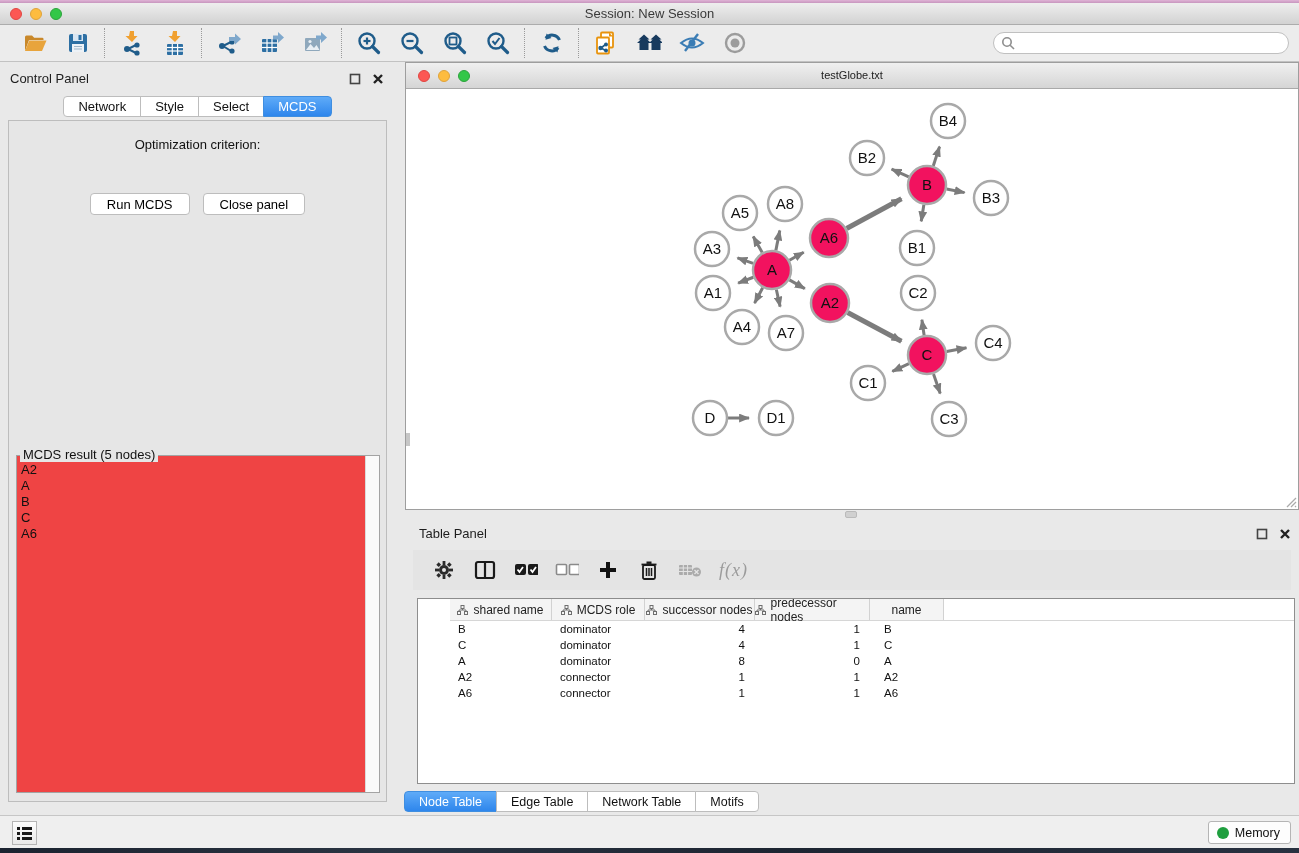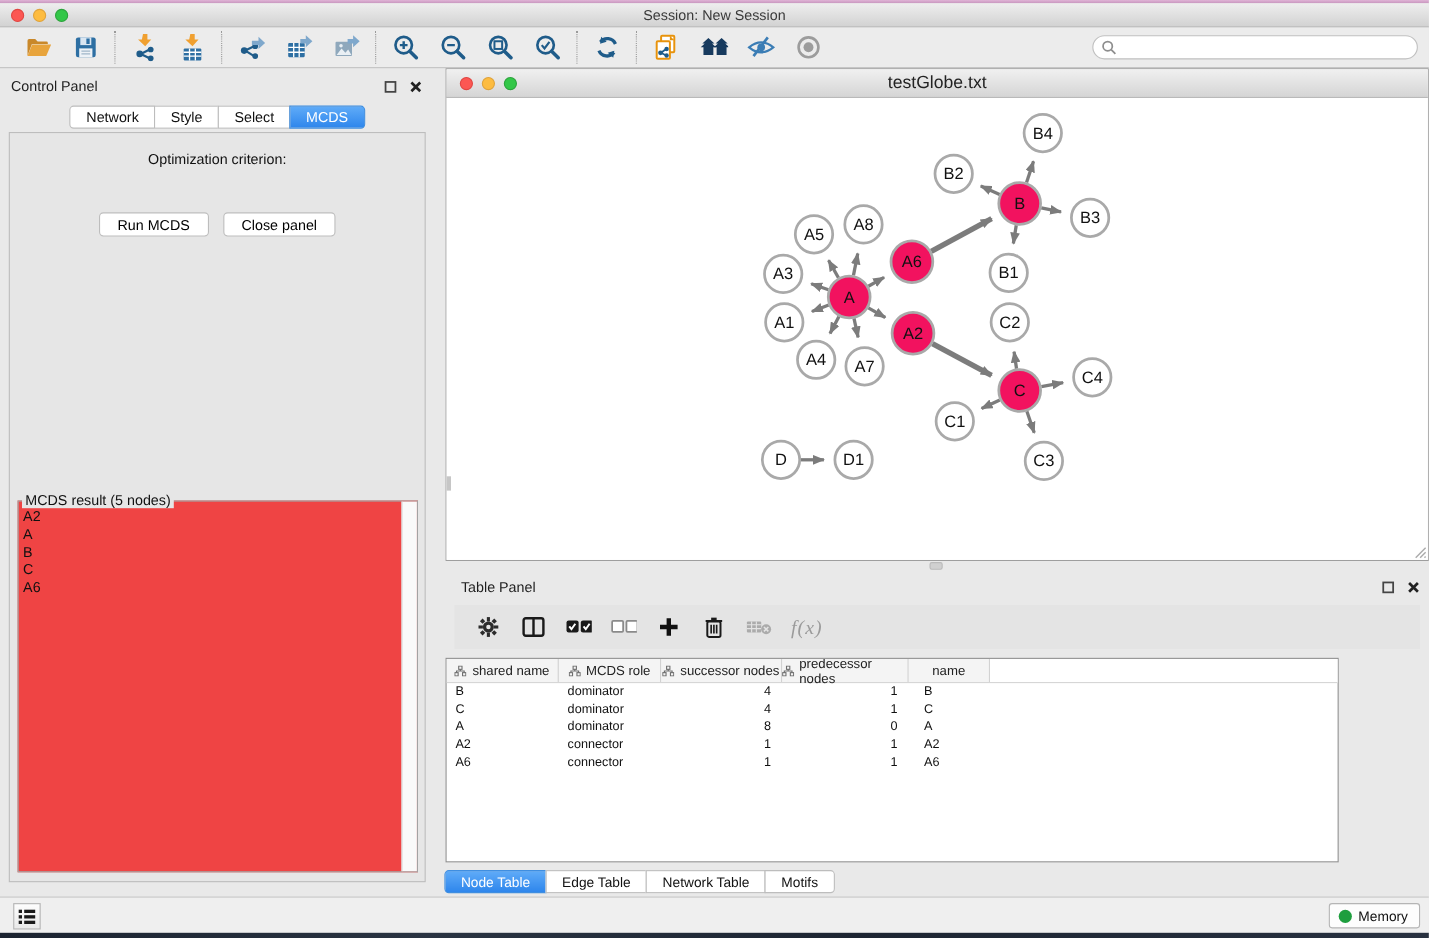--- a/index.html
+++ b/index.html
@@ -61,36 +61,36 @@
   .mcds-item { font-size:13px; line-height:16px; padding-left:4px; }
   .mcds-scroll { position:absolute; right:0; top:0; width:14px; height:100%;
                  background:#FAFAFA; border-left:1px solid #DBDBDB; }
 
   
   .network-window { position:absolute; left:405px; top:62px; width:894px; height:448px;
                     border:1px solid #9E9E9E; background:#fff; }
   .nw-titlebar { height:26px; background:linear-gradient(#F0F0F0,#D5D5D5);
                  border-bottom:1px solid #A9A9A9; position:relative; }
   .nw-titlebar .traffic { top:7px; left:12px; }
-  .nw-title { text-align:center; line-height:25px; font-size:16px; color:#222; }
+  .nw-title { text-align:center; line-height:25px; font-size:11px; color:#222; }
   .nw-canvas { position:relative; width:892px; height:420px; background:#fff; }
   .mini-scroll { position:absolute; left:0; top:344px; width:4px; height:13px; background:#C6C6C6; }
   .resize-grip { position:absolute; right:1px; bottom:1px; }
   .split-handle { position:absolute; left:845px; top:511px; width:12px; height:7px;
                   background:#D0D0D0; border:1px solid #BABABA; border-radius:2px; }
 
   
   .table-panel { position:absolute; left:405px; top:520px; width:894px; height:295px; }
   .tp-toolbar { position:absolute; left:8px; top:30px; width:878px; height:40px; background:#E4E4E4;
                 display:flex; align-items:center; gap:17px; padding-left:19px; }
   .tp-icon { width:24px; height:24px; display:flex; align-items:center; justify-content:center; }
   .fx-label { font-family:"Liberation Serif", serif; font-style:italic; color:#9B9B9B;
               font-size:18px; letter-spacing:1px; }
-  .node-table { position:absolute; left:0; top:78px; width:812px; height:186px; background:#fff;
-                border:1px solid #8E8E8E; overflow:hidden; }
+  .node-table { position:absolute; left:12px; top:78px; width:878px; height:186px; background:#fff;
+                border:1px solid #8E8E8E; overflow:hidden;padding-left:32px; }
   .nt-header { display:flex; height:22px; background:#F4F4F4; border-bottom:1px solid #D6D6D6;
                font-size:12px; color:#222; }
   .nt-col { display:flex; align-items:center; justify-content:center; gap:5px;
             border-right:1px solid #D2D2D2; height:100%; }
   .nt-col.filler { flex:1; background:#fff; border-right:none; }
   .nt-row { display:flex; height:16px; font-size:11.5px; align-items:center; }
   .nt-cell { height:100%; line-height:16px; white-space:nowrap; overflow:hidden; }
   .tp-tabs { position:absolute; left:0; top:271px; width:100%; display:flex; }
   .tp-tabs .tab-btn { font-size:12.5px; }
 

